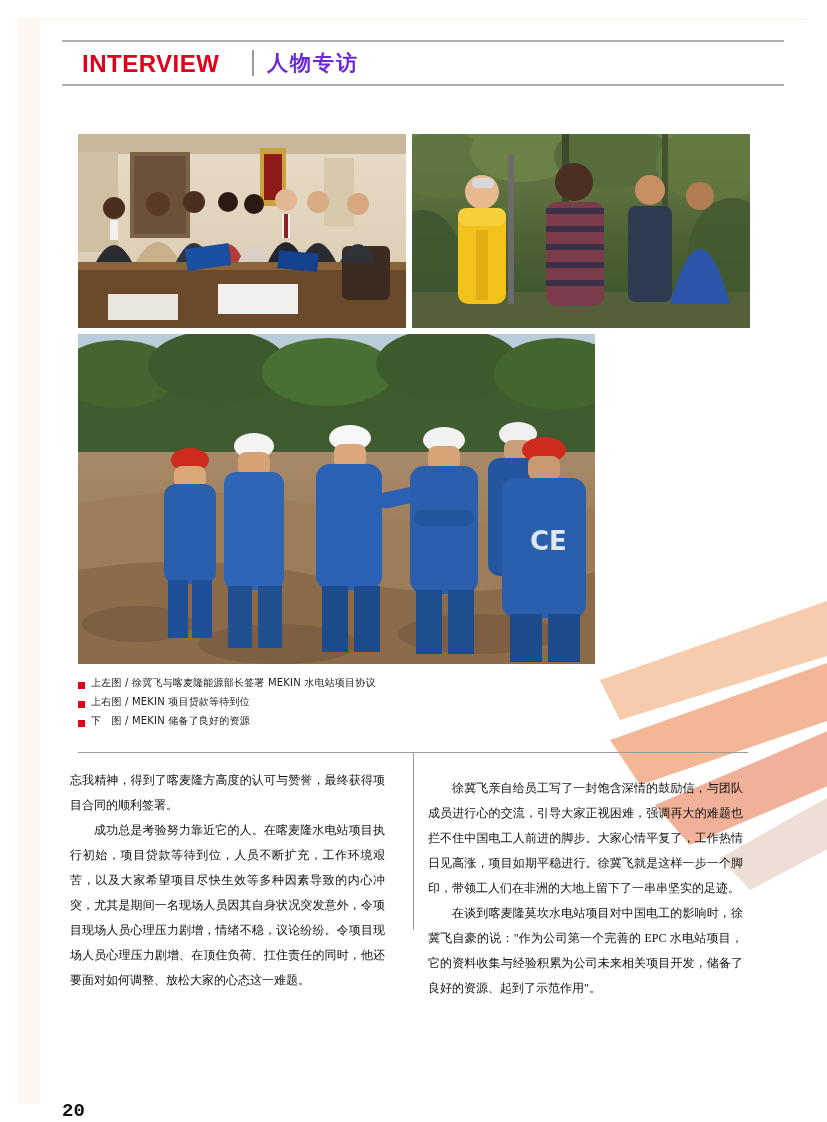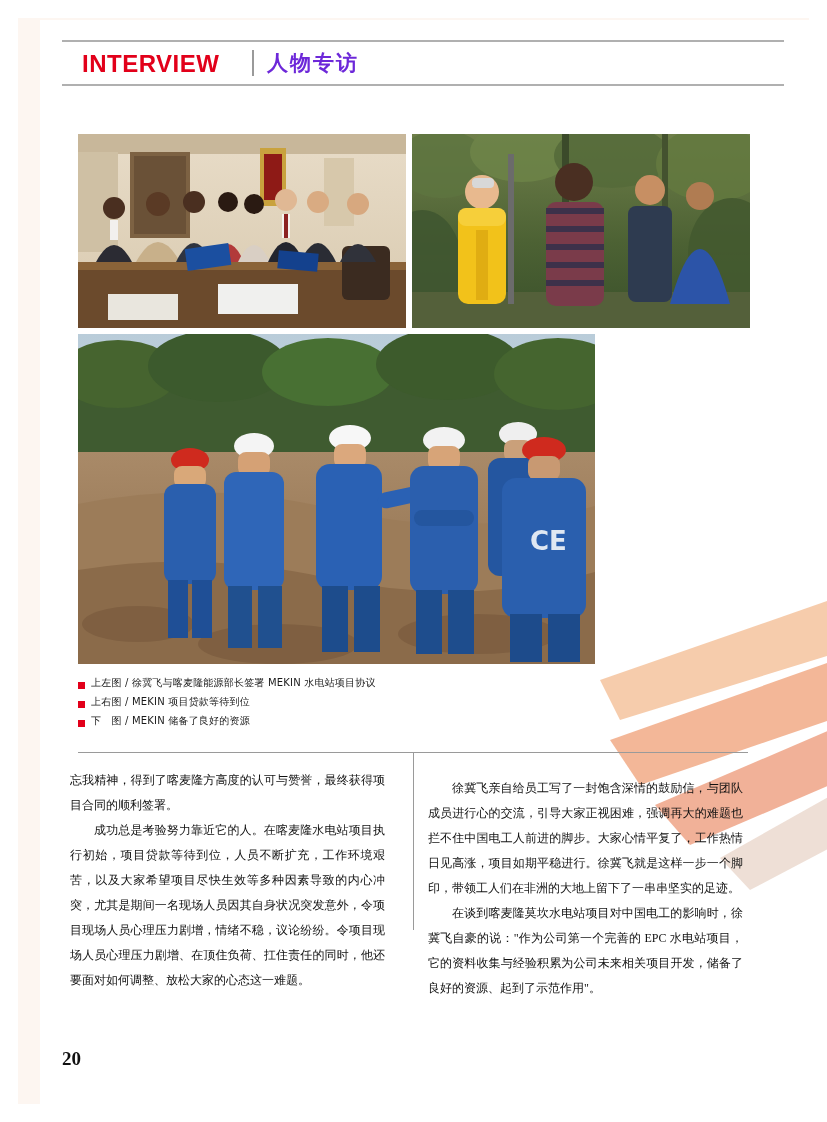--- a/index.html
+++ b/index.html
@@ -167,25 +167,25 @@
     margin: 0;
     text-indent: 24px;
   }
   .col p.no-indent {
     text-indent: 0;
   }
 
   
   .page-number {
     position: absolute;
-    left: 62px; top: 1048px;
+    left: 62px; top: 1100px;
     font-size: 19px;
     font-weight: bold;
     color: #111111;
-    font-family: Liberation Serif, serif;
+    font-family: Liberation Mono, monospace;
   }
 </style>
 </head>
 <body>
 
 <div class="page">
   <div class="page-bleed"></div>
   <div class="page-inner"></div>
 
   <svg class="fan" style="left:600px; top:600px; width:230px; height:320px;" viewBox="0 0 230 320">

